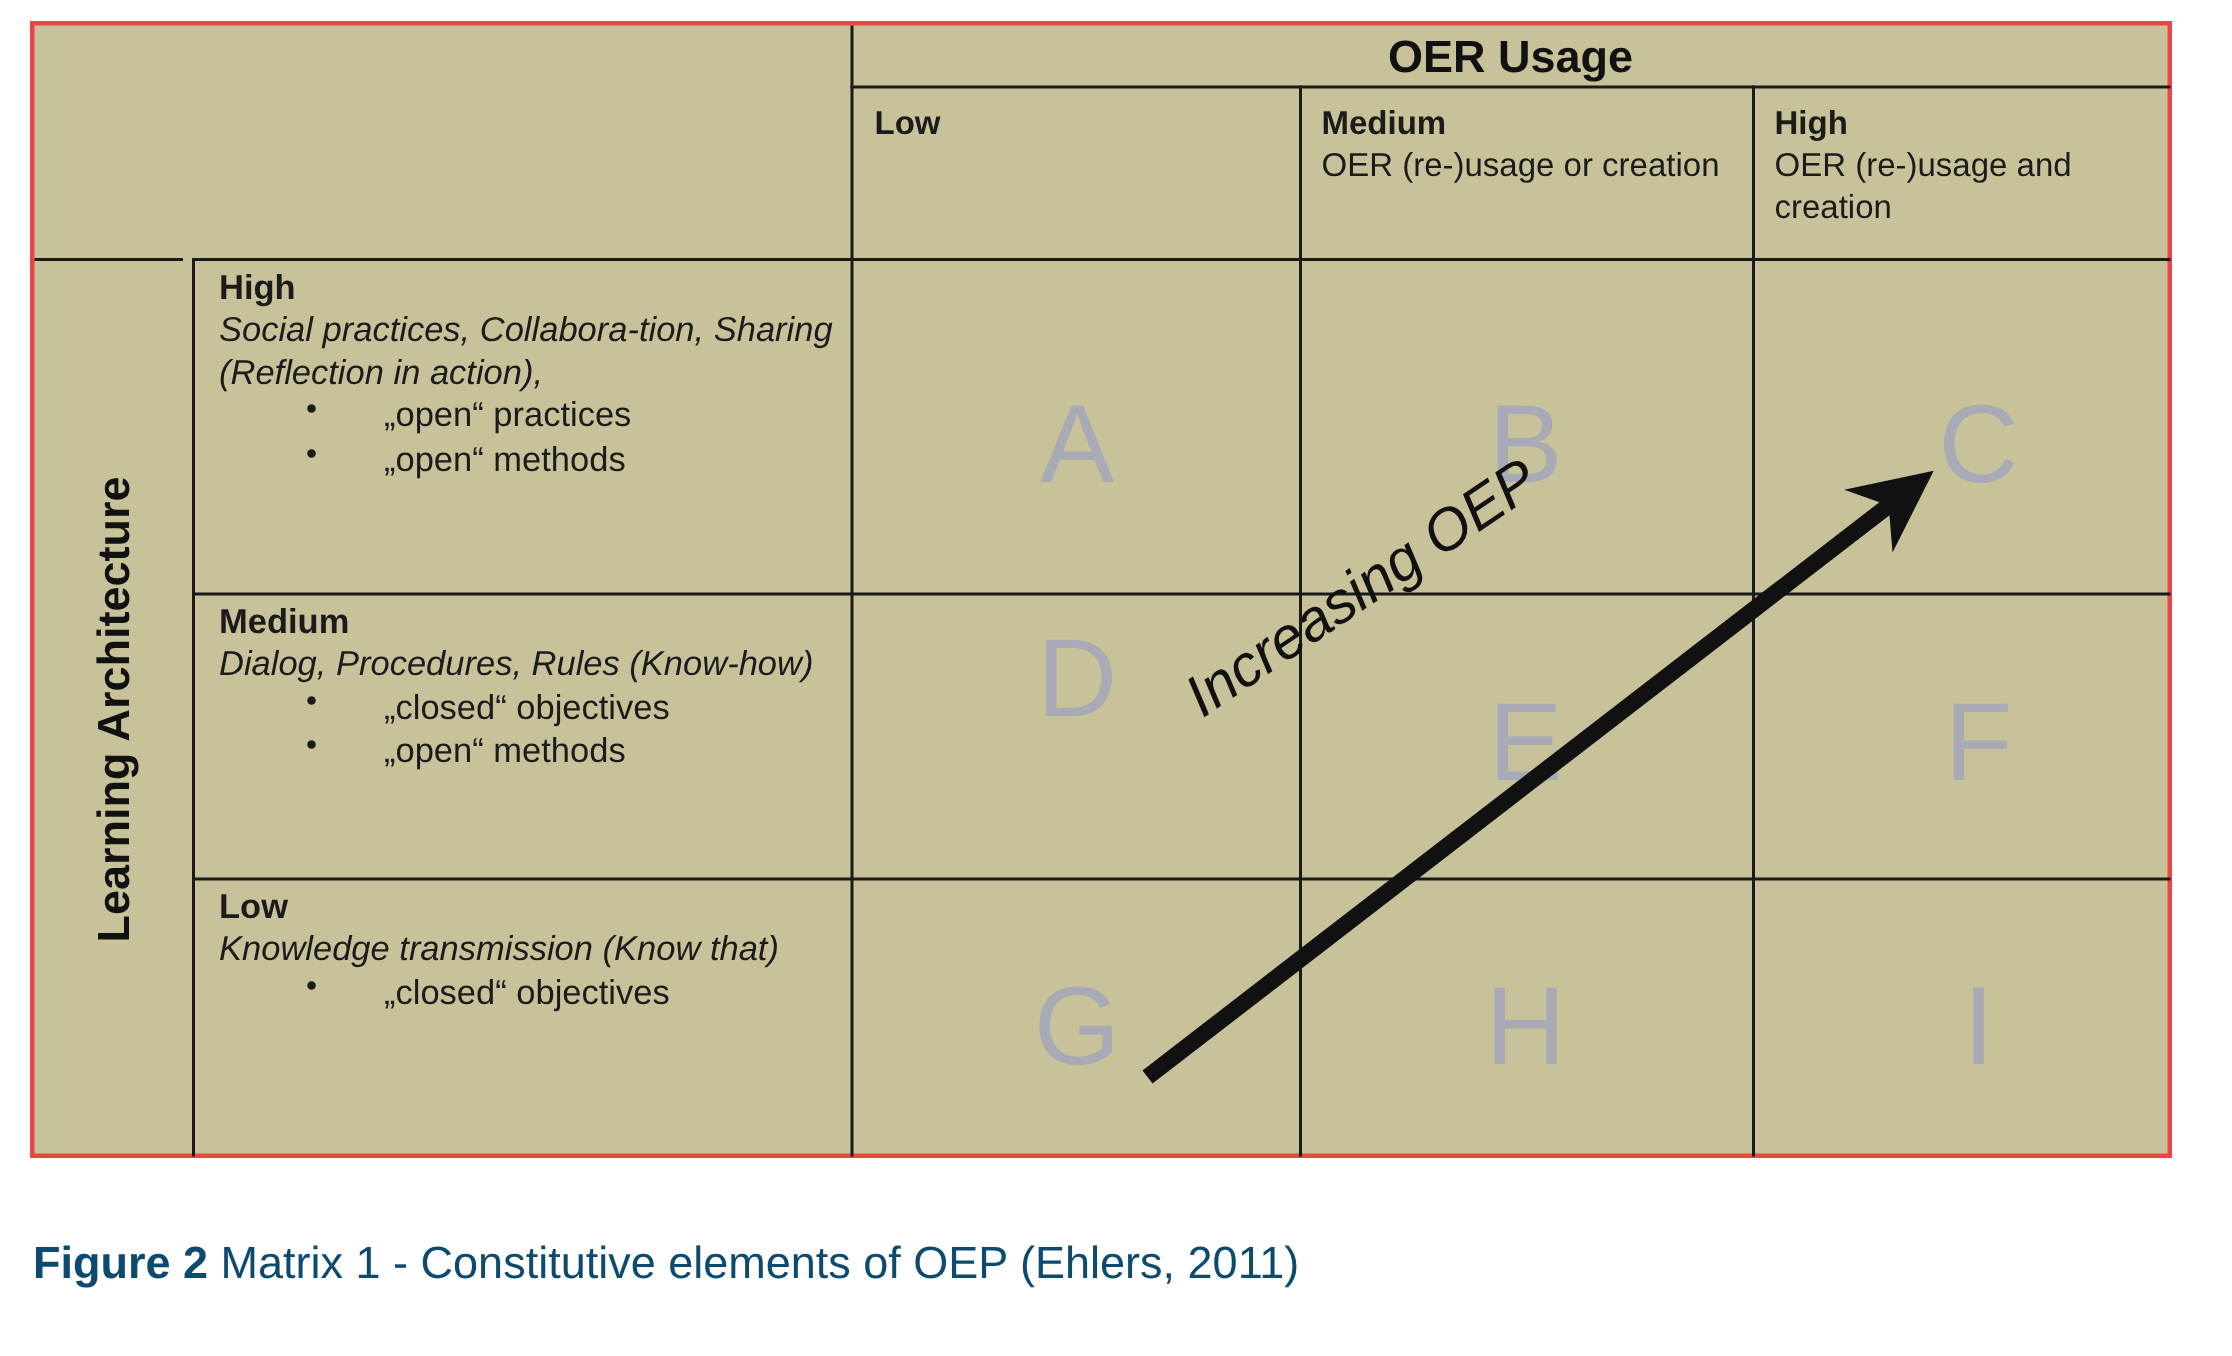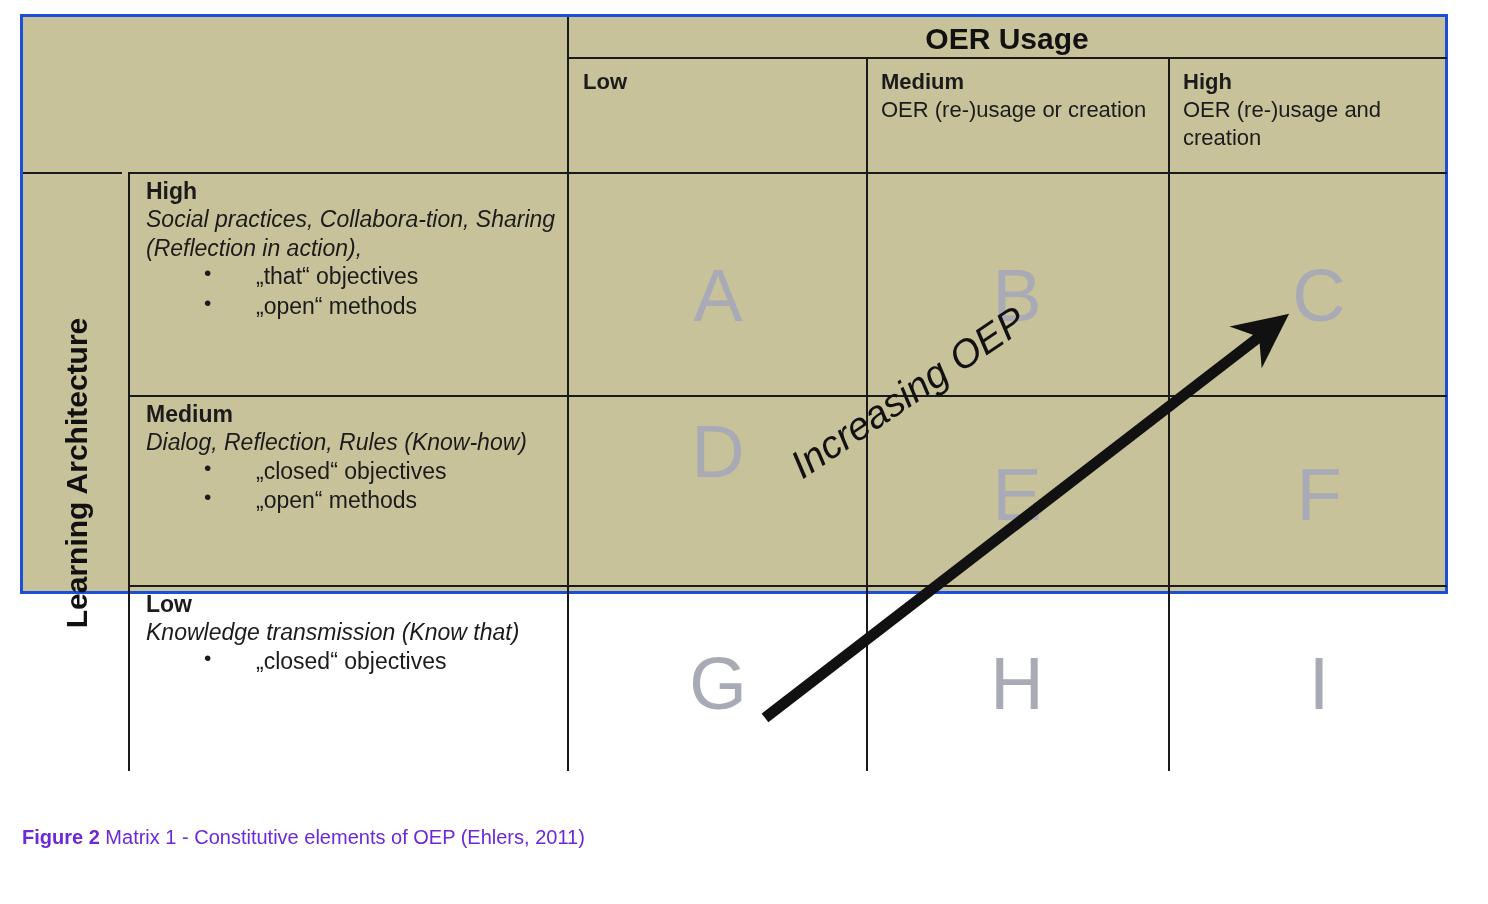--- a/index.html
+++ b/index.html
@@ -21,23 +21,23 @@
     width: 1488px;
     height: 904px;
   }
 
   
   #matrix {
     position: absolute;
     left: 20px;
     top: 14px;
     width: 1428px;
-    height: 580px;
+    height: 758px;
     background: #c8c29a;
-    border: 3px solid #1d4ed8;
+    border: 3px solid #ef4444;
     box-sizing: border-box;
   }
 
   
   .hline, .vline {
     position: absolute;
     background: #1a1a1a;
   }
   .hline { height: 2px; }
   .vline { width: 2px; }
@@ -163,22 +163,22 @@
     font-style: italic;
     font-size: 39px;
     color: #111111;
   }
 
   
   #caption {
     position: absolute;
     left: 22px;
     top: 826px;
-    font-size: 20px;
-    color: #6d28d9;
+    font-size: 30px;
+    color: #0c4a6e;
     white-space: nowrap;
   }
   #caption .cap-strong { font-weight: bold; }
 </style>
 </head>
 <body>
 
 <div id="figure-wrap">
 
   <div id="matrix">
@@ -214,28 +214,28 @@
     </div>
 
     <div id="axis-label-cell">
       <span id="axis-label-text">Learning Architecture</span>
     </div>
 
     <div class="row-desc" id="row-desc-high">
       <span class="rd-label">High</span>
       <span class="rd-desc">Social practices, Collabora-tion, Sharing (Reflection in action),</span>
       <ul>
-        <li>„that“ objectives</li>
+        <li>„open“ practices</li>
         <li>„open“ methods</li>
       </ul>
     </div>
 
     <div class="row-desc" id="row-desc-medium">
       <span class="rd-label">Medium</span>
-      <span class="rd-desc">Dialog, Reflection, Rules (Know-how)</span>
+      <span class="rd-desc">Dialog, Procedures, Rules (Know-how)</span>
       <ul>
         <li>„closed“ objectives</li>
         <li>„open“ methods</li>
       </ul>
     </div>
 
     <div class="row-desc" id="row-desc-low">
       <span class="rd-label">Low</span>
       <span class="rd-desc">Knowledge transmission (Know that)</span>
       <ul>

